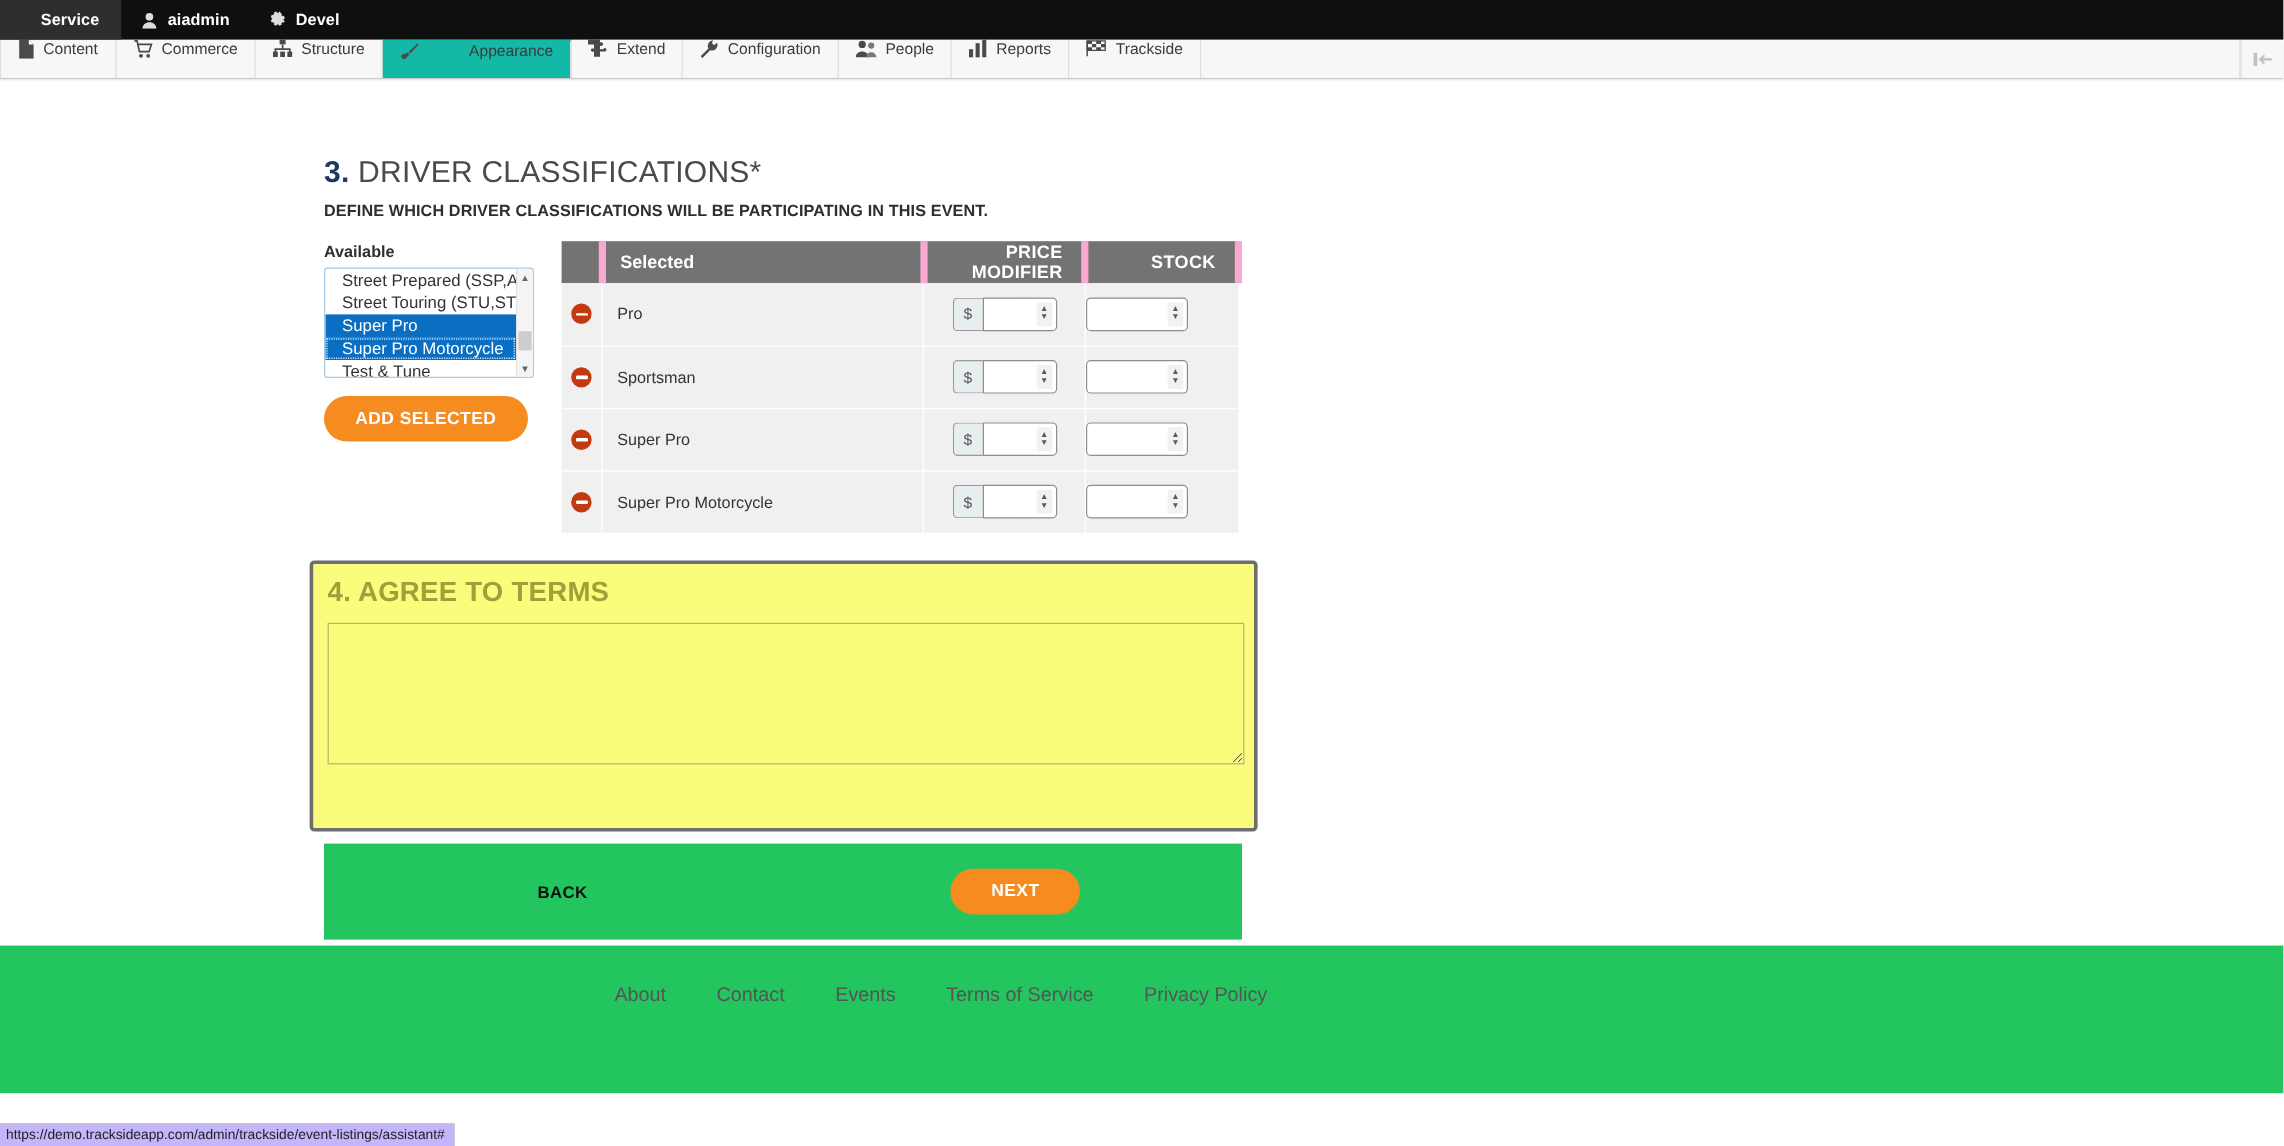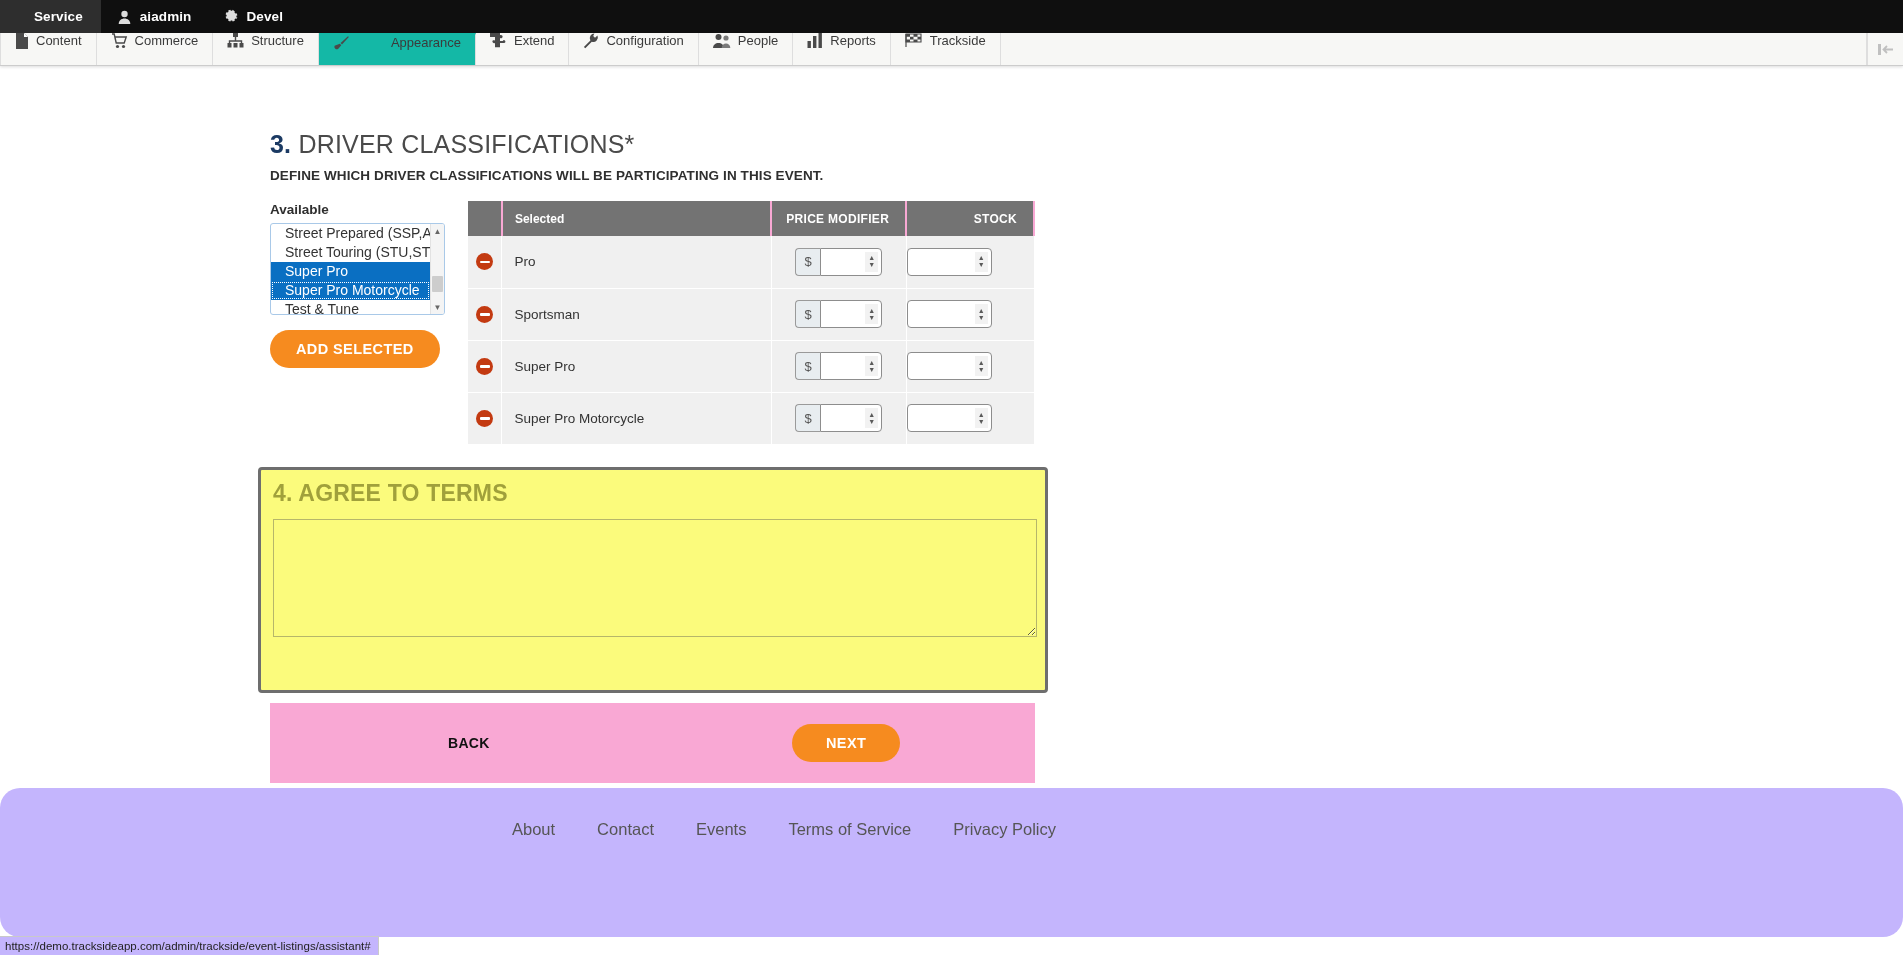--- a/index.html
+++ b/index.html
@@ -114,22 +114,22 @@
   }
 
   
   .cls-table {
     position: absolute; left: 468px; top: 135px;
     width: 567px; border-collapse: collapse;
     font-size: 13.5px;
   }
   .cls-table thead th {
     background: #737373; color: #fff;
-    height: 35px; font-weight: bold; font-size: 12px;
-    border-right: 2px solid #f9a8d4;
+    height: 35px; font-weight: bold; font-size: 15px;
+    border-right: 6px solid #f9a8d4;
     vertical-align: middle;
   }
   .th-blank { width: 34px; }
   .th-sel  { text-align: left; padding-left: 12px; font-size: 13px; width: 270px; }
   .th-price{ text-align: right; padding-right: 16px; letter-spacing: .3px; width: 135px; }
   .th-stock{ text-align: right; padding-right: 16px; letter-spacing: .3px; border-right: none; width: 128px; }
 
   .cls-table tbody td {
     background: #f0f0f0; height: 52px;
     border-bottom: 1px solid #fff; border-right: 1px solid #fff;
@@ -192,41 +192,41 @@
     background: #fbfb7c; border: 1px solid #b6b66a;
     resize: both; display: block;
     font-family: "Liberation Sans", sans-serif; font-size: 13px;
     color: #5b5b20;
   }
 
   
   .nav-band {
     position: absolute; left: 270px; top: 637px;
     width: 765px; height: 80px;
-    background: #f9a8d4;
+    background: #22c55e;
     display: flex; align-items: center;
   }
   .btn-back {
     position: absolute; left: 178px;
     color: #111; font-size: 14px; font-weight: bold;
     background: none; border: none; cursor: pointer;
     letter-spacing: .3px;
   }
   .btn-next {
     position: absolute; left: 522px;
     background: #f68b1f; color: #fff; border: none;
     border-radius: 22px; padding: 11px 34px;
     font-size: 14.5px; font-weight: bold; letter-spacing: .4px;
     cursor: pointer;
   }
 
   
   .site-footer {
     position: absolute; left: 0; top: 722px;
-    width: 1903px; height: 149px; background: #c4b5fd; border-radius: 20px;
+    width: 1903px; height: 123px; background: #22c55e;
   }
   .footer-links {
     position: absolute; top: 32px; left: 0; width: 1568px;
     display: flex; justify-content: center; gap: 42px;
   }
   .footer-links a {
     color: #555; text-decoration: none; font-size: 16.5px;
     font-weight: 300; cursor: pointer;
   }
 

